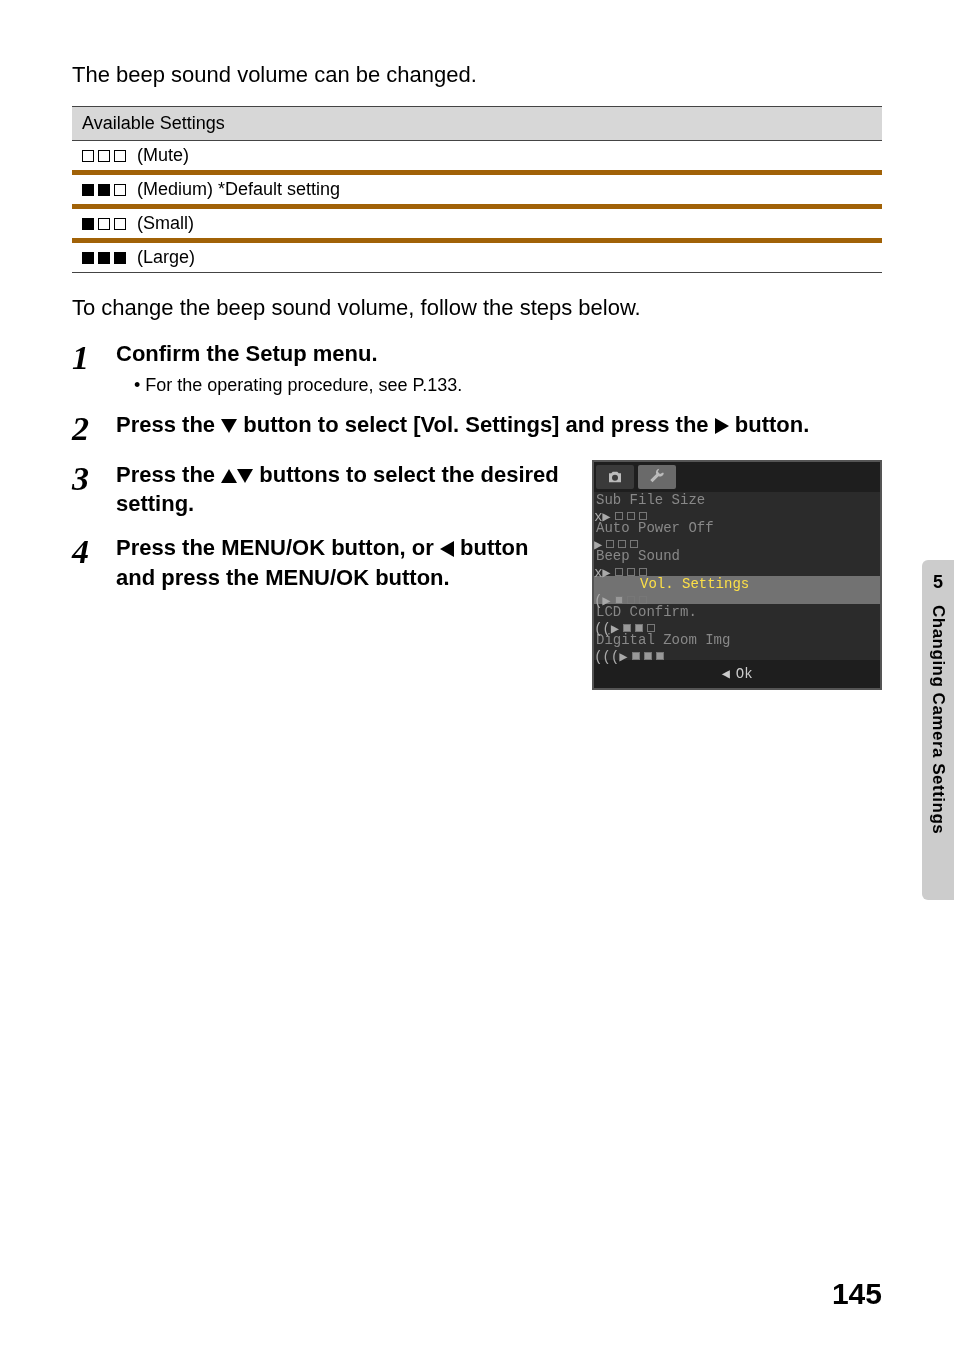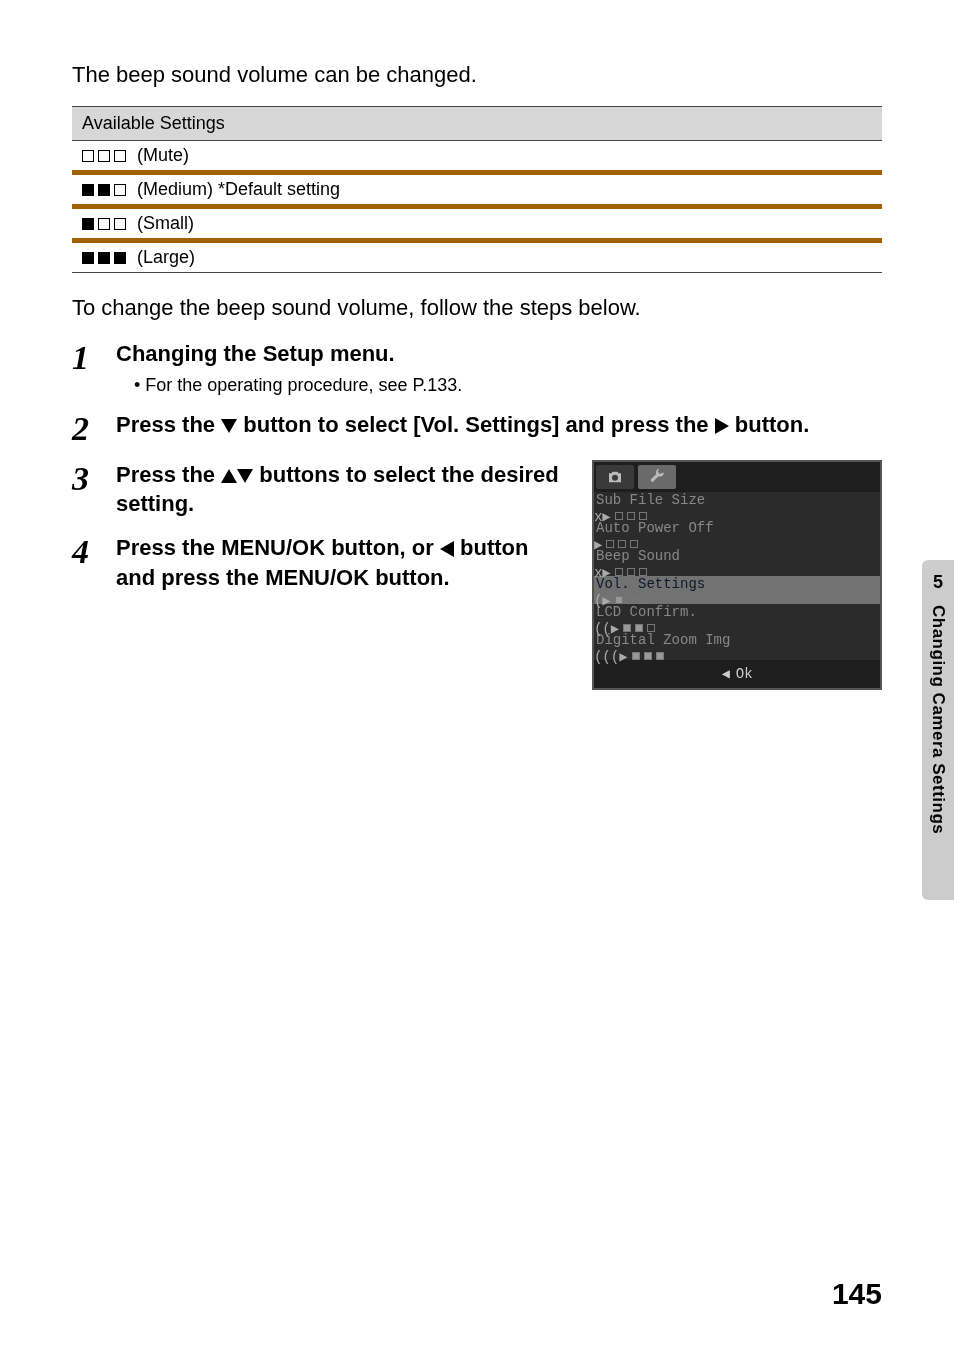--- a/index.html
+++ b/index.html
@@ -39,21 +39,21 @@
     .menu-box { width: 290px; border: 2px solid #555; background: #2b2b2b; font-family: "Courier New", monospace; color: #888; }
     .menu-tabs { display: flex; align-items: center; height: 30px; background: #1e1e1e; }
     .menu-tabs .tab { width: 38px; height: 24px; margin: 3px 2px; background: #3a3a3a; display: flex; align-items: center; justify-content: center; border-radius: 2px; }
     .menu-tabs .tab.active { background: #6a6a6a; }
     .menu-rows { }
     .menu-row { display: flex; height: 28px; font-size: 14px; flex-direction: column; }
     .menu-row .dot { width: 10px; height: 10px; background: #555; margin: 0 6px 0 6px; }
     .menu-row .dot.sel { background: #c8c8c8; }
     .menu-row .mlabel { flex: 1; padding-left: 2px; }
     .menu-row.sel { background: #727272; }
-    .menu-row.sel .mlabel { color: #0f172a; }
+    .menu-row.sel .mlabel { color: #fde047; margin-left: 44px; }
     .menu-row .mval { width: 100px; display: flex; align-items: center; gap: 4px; justify-content: flex-start; color: #aaa; }
     .menu-row .mval .spk { font-size: 14px; }
     .menu-row .mval .mini { width: 8px; height: 8px; border: 1px solid #777; }
     .menu-row .mval .mini.f { background: #999; }
     .menu-foot { height: 28px; display: flex; align-items: center; justify-content: center; background: #1e1e1e; color: #ccc; font-size: 14px; gap: 6px; }
 
     
     .side-tab { position: absolute; right: 0; top: 560px; width: 32px; height: 340px; background: #ccc; border-top-left-radius: 6px; border-bottom-left-radius: 6px; display: flex; flex-direction: column; align-items: center; padding: 12px 0; }
     .side-tab .chap { font-size: 18px; font-weight: 700; margin-bottom: 12px; }
     .side-tab .chap-title { writing-mode: vertical-rl; font-size: 17px; font-weight: 700; letter-spacing: 0.5px; }
@@ -115,21 +115,21 @@
       </tbody>
   </table>
 
   <p class="subintro">To change the beep sound volume, follow the steps below.</p>
 
   <div class="steps">
 
     <div class="step">
       <div class="step-num">1</div>
       <div class="step-body">
-        <div class="step-title">Changing the Setup menu.</div>
+        <div class="step-title">Confirm the Setup menu.</div>
         <div class="step-sub">For the operating procedure, see P.133.</div>
       </div>
     </div>
 
     <div class="step">
       <div class="step-num">2</div>
       <div class="step-body">
         <div class="step-title">
           <span>Press the </span>
           <span class="tri down"></span>

